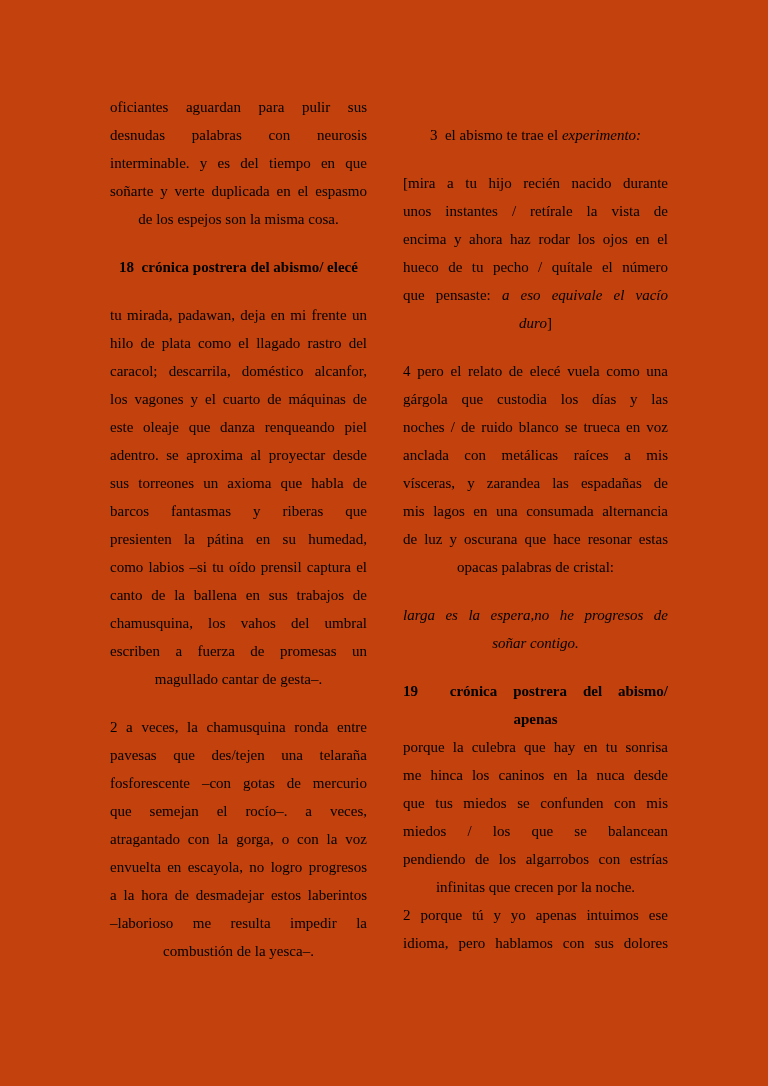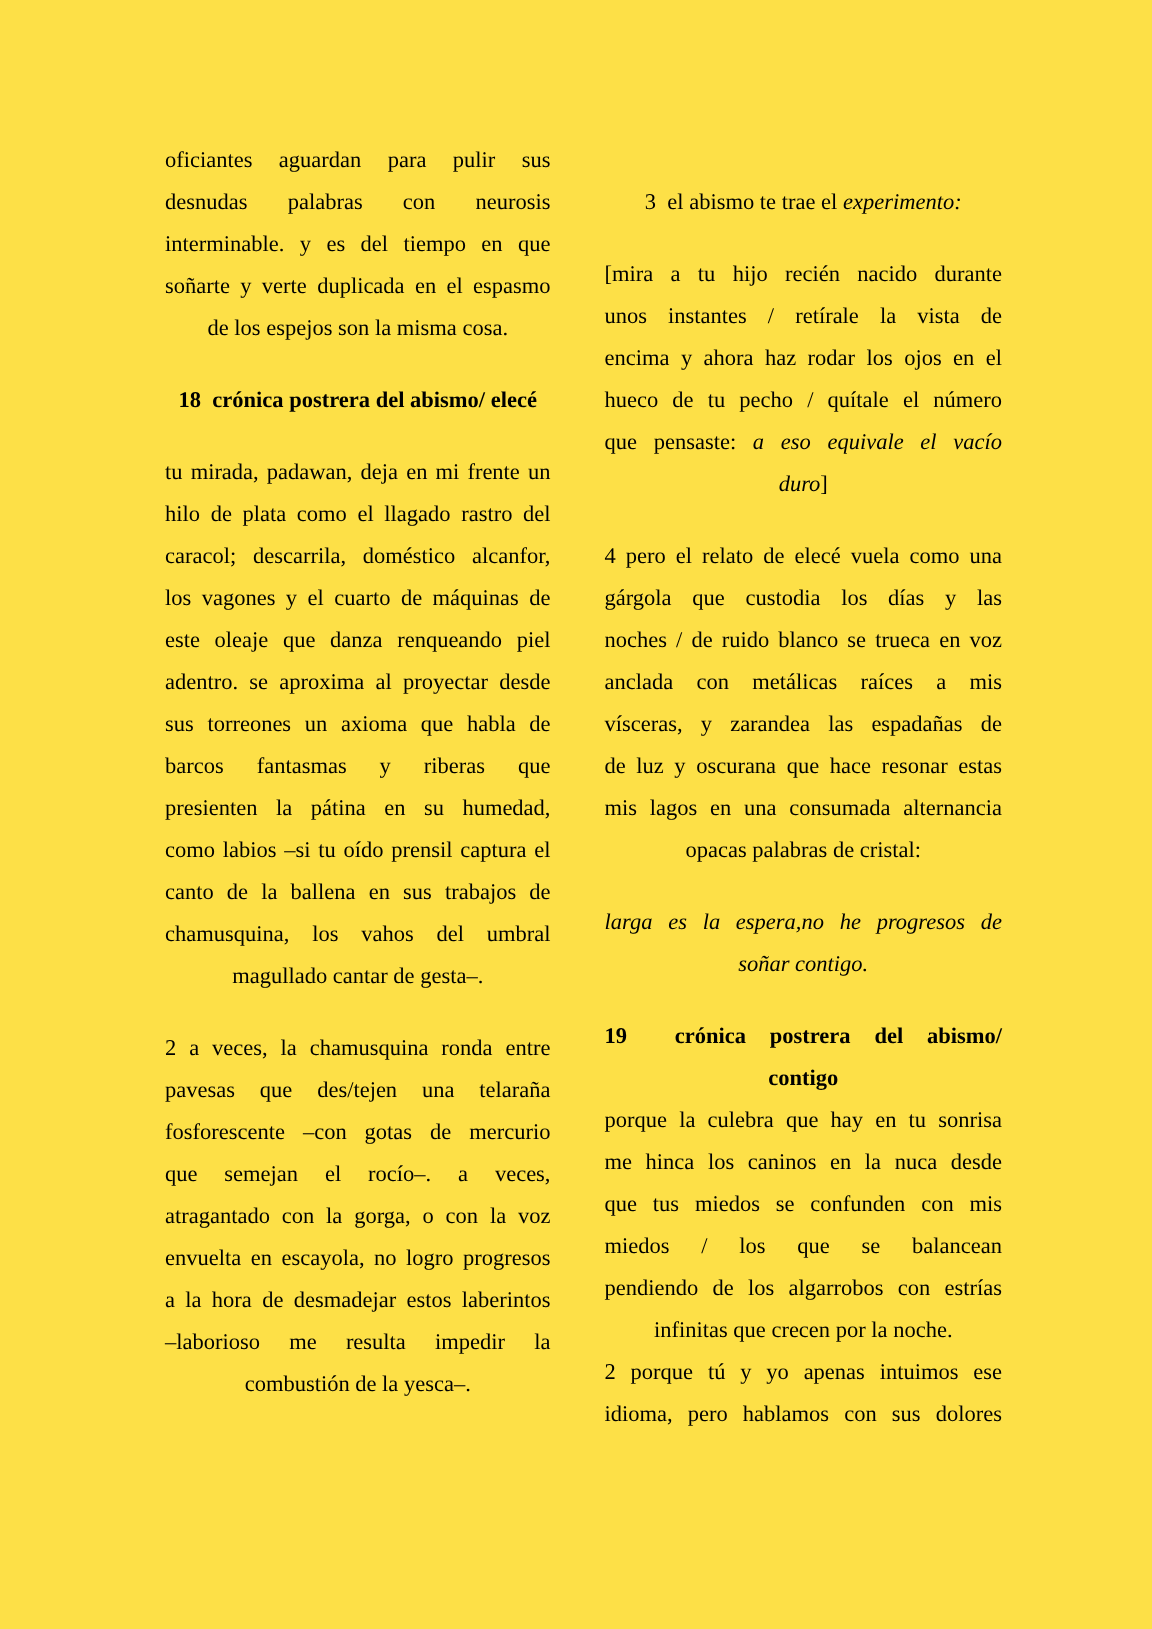--- a/index.html
+++ b/index.html
@@ -7,21 +7,21 @@
   body {
     background: #ffffff;
     font-family: "Liberation Serif", "DejaVu Serif", serif;
     color: #000000;
     overflow: hidden;
   }
   .page {
     position: relative;
     width: 768px;
     height: 1086px;
-    background: #fde047;
+    background: #c2410c;
   }
   .col {
     position: absolute;
     top: 93px;
     font-size: 15px;
   }
   .col-left  { left: 110px; width: 257px; }
   .col-right { left: 403px; width: 265px; }
   .line {
     line-height: 28px;
@@ -61,20 +61,21 @@
         <div class="line j"><span>caracol; descarrila, doméstico alcanfor,</span></div>
         <div class="line j"><span>los vagones y el cuarto de máquinas de</span></div>
         <div class="line j"><span>este oleaje que danza renqueando piel</span></div>
         <div class="line j"><span>adentro. se aproxima al proyectar desde</span></div>
         <div class="line j"><span>sus torreones un axioma que habla de</span></div>
         <div class="line j"><span>barcos fantasmas y riberas que</span></div>
         <div class="line j"><span>presienten la pátina en su humedad,</span></div>
         <div class="line j"><span>como labios –si tu oído prensil captura el</span></div>
         <div class="line j"><span>canto de la ballena en sus trabajos de</span></div>
         <div class="line j"><span>chamusquina, los vahos del umbral</span></div>
+        <div class="line j"><span>escriben a fuerza de promesas un</span></div>
         <div class="line nw"><span>magullado cantar de gesta–.</span></div>
       </div>
       <div class="block gap"></div>
       <div class="block paragraph">
         <div class="line j"><span>2 a veces, la chamusquina ronda entre</span></div>
         <div class="line j"><span>pavesas que des/tejen una telaraña</span></div>
         <div class="line j"><span>fosforescente –con gotas de mercurio</span></div>
         <div class="line j"><span>que semejan el rocío–. a veces,</span></div>
         <div class="line j"><span>atragantado con la gorga, o con la voz</span></div>
         <div class="line j"><span>envuelta en escayola, no logro progresos</span></div>
@@ -97,33 +98,33 @@
         <div class="line j"><span>que pensaste: </span><span class="it">a eso equivale el vacío</span></div>
         <div class="line nw"><span class="it">duro</span><span>]</span></div>
       </div>
       <div class="block gap"></div>
       <div class="block paragraph">
         <div class="line j"><span>4 pero el relato de elecé vuela como una</span></div>
         <div class="line j"><span>gárgola que custodia los días y las</span></div>
         <div class="line j"><span>noches / de ruido blanco se trueca en voz</span></div>
         <div class="line j"><span>anclada con metálicas raíces a mis</span></div>
         <div class="line j"><span>vísceras, y zarandea las espadañas de</span></div>
+        <div class="line j"><span>mis lagos en una consumada alternancia</span></div>
         <div class="line j"><span>de luz y oscurana que hace resonar estas</span></div>
-        <div class="line j"><span>mis lagos en una consumada alternancia</span></div>
         <div class="line nw"><span>opacas palabras de cristal:</span></div>
       </div>
       <div class="block gap"></div>
       <div class="block paragraph">
         <div class="line j"><span class="it">larga es la espera,no he progresos de</span></div>
         <div class="line nw"><span class="it">soñar contigo.</span></div>
       </div>
       <div class="block gap"></div>
       <div class="block heading">
         <div class="line j"><span>19&nbsp; crónica postrera del abismo/</span></div>
-        <div class="line nw"><span>contigo</span></div>
+        <div class="line nw"><span>apenas</span></div>
       </div>
       <div class="block paragraph">
         <div class="line j"><span>porque la culebra que hay en tu sonrisa</span></div>
         <div class="line j"><span>me hinca los caninos en la nuca desde</span></div>
         <div class="line j"><span>que tus miedos se confunden con mis</span></div>
         <div class="line j"><span>miedos / los que se balancean</span></div>
         <div class="line j"><span>pendiendo de los algarrobos con estrías</span></div>
         <div class="line nw"><span>infinitas que crecen por la noche.</span></div>
       </div>
       <div class="block paragraph">

